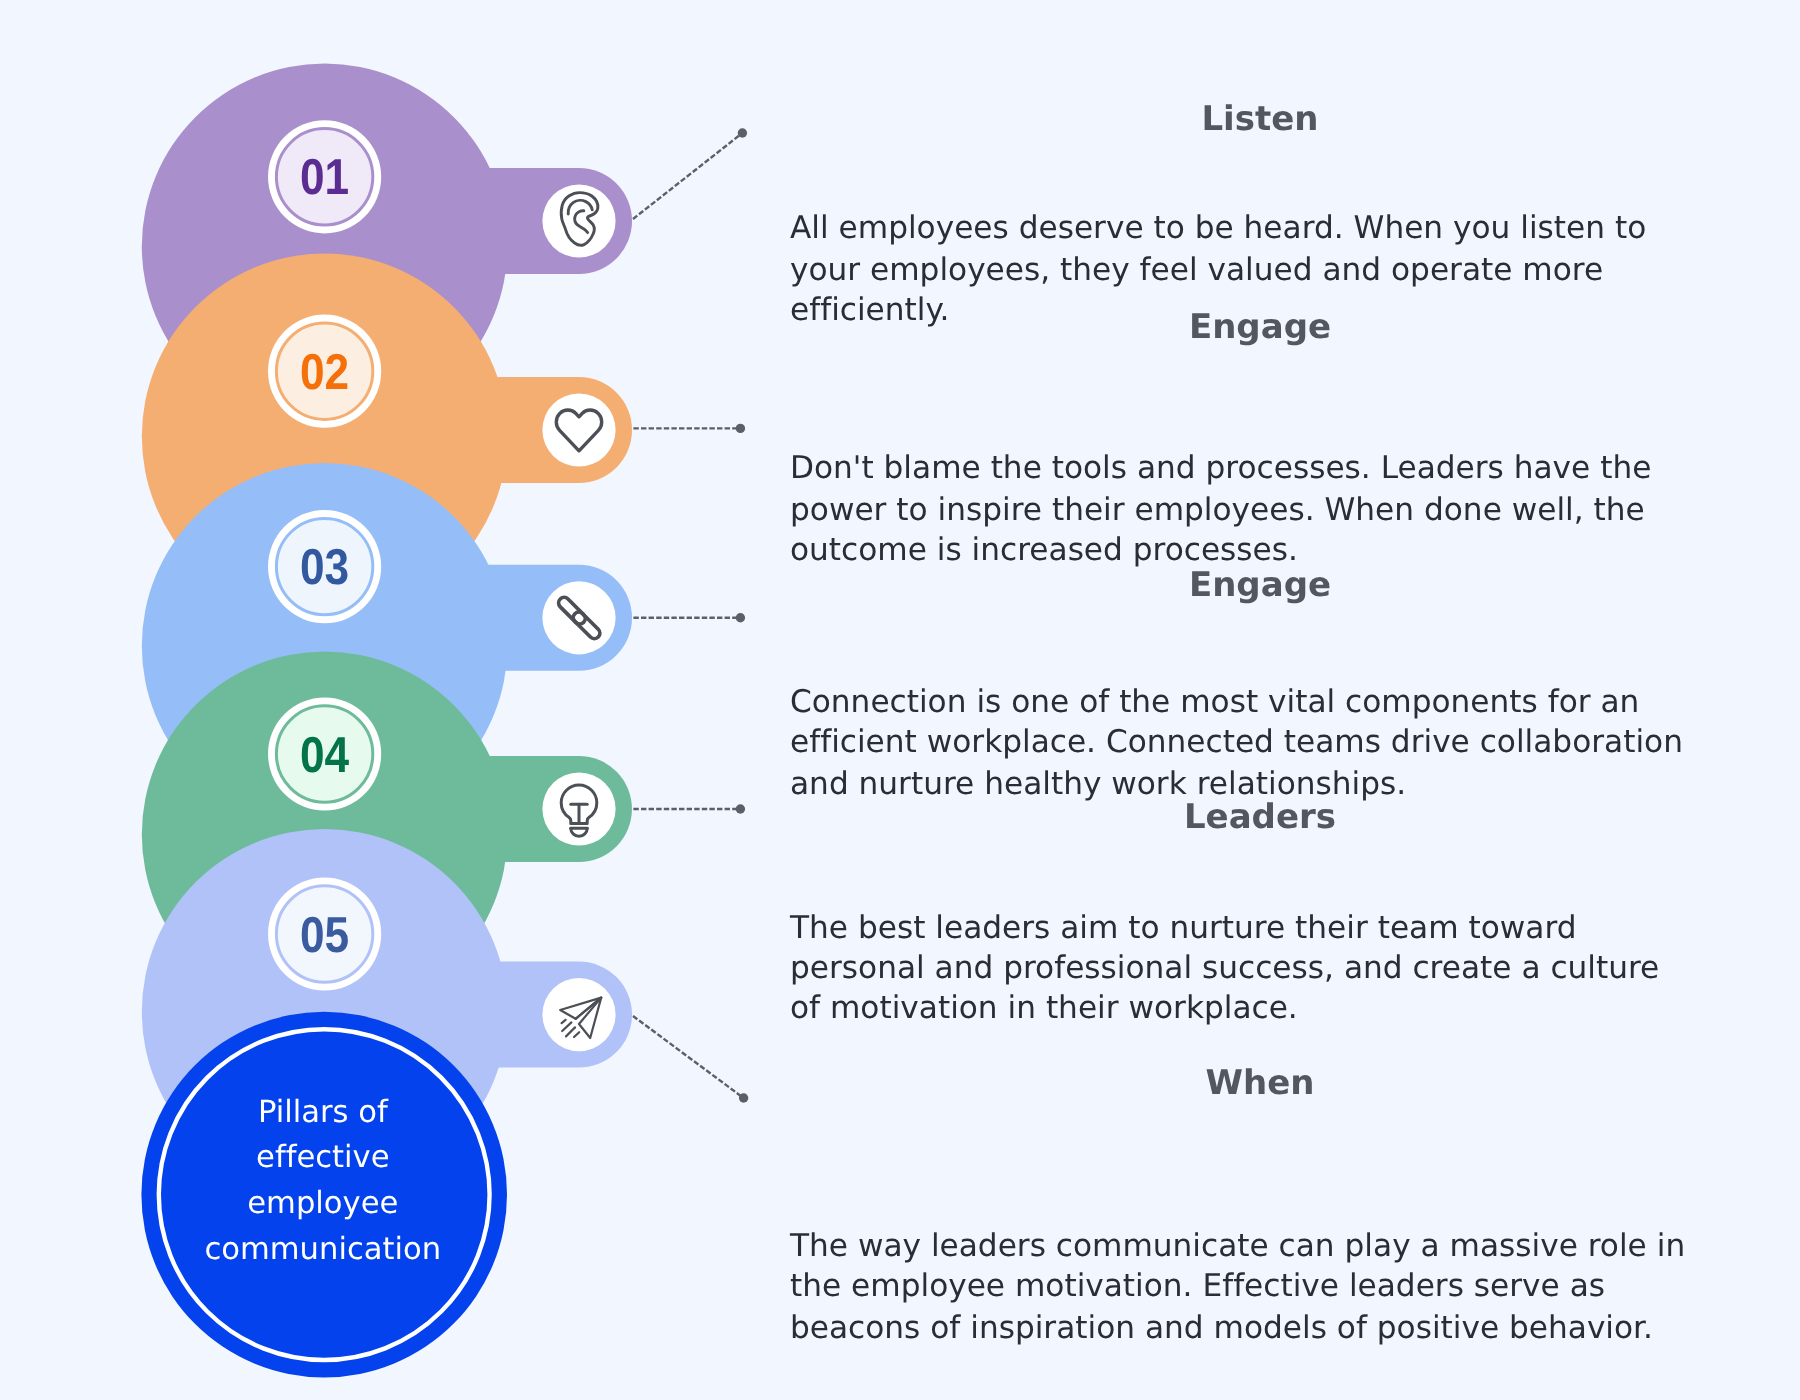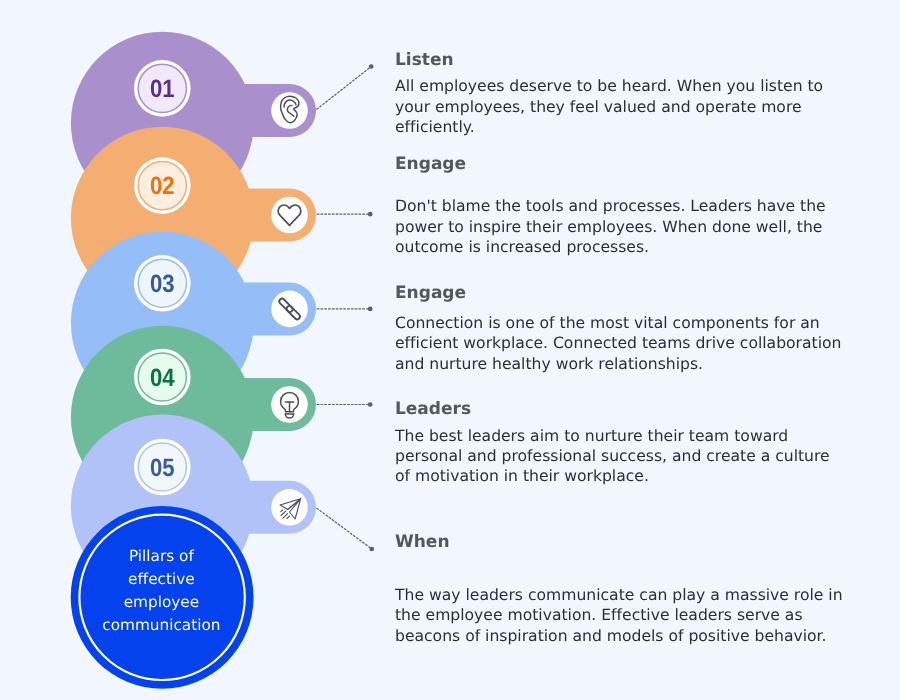--- a/index.html
+++ b/index.html
@@ -5,22 +5,22 @@
 <style>
   html,body{margin:0;padding:0;}
   body{width:900px;height:700px;overflow:hidden;background:#f2f6fe;
        font-family:"DejaVu Sans",sans-serif;-webkit-font-smoothing:antialiased;
        text-rendering:geometricPrecision;font-variant-ligatures:none;}
   svg text{font-variant-ligatures:none;}
   #stage{position:relative;width:900px;height:700px;background:#f2f6fe;}
   svg.layer{position:absolute;left:0;top:0;}
   .txtcol{position:absolute;left:0;top:0;width:900px;height:700px;}
   .sec{position:absolute;left:0;top:0;width:900px;}
-  .sec .h{position:absolute;left:395px;width:470px;font-size:17px;font-weight:bold;color:#53585f;line-height:20px;}
-  .sec .p{position:absolute;left:395px;width:470px;font-size:15.6px;font-variant-ligatures:none;color:#2a2e34;line-height:20.35px;white-space:pre-line;}
+  .sec .h{position:absolute;left:395px;width:470px;font-size:17px;font-weight:bold;color:#53585f;line-height:20px;text-align:center;}
+  .sec .p{position:absolute;left:395px;width:470px;font-size:15.6px;font-variant-ligatures:none;color:#2a2e34;line-height:20.35px;white-space:pre-line;margin-top:28px;}
 </style>
 </head>
 <body>
 
 <div id="stage">
   <svg class="layer" width="900" height="700" viewBox="0 0 900 700">
     <g id="gfx">
         <g>
           <path d="M 162.3 84 H 289.5 A 26.5 26.5 0 0 1 289.5 137 H 162.3 Z" fill="#a98fcc"></path>
           <circle cx="162.3" cy="123.2" r="91.4" fill="#a98fcc"></circle>

